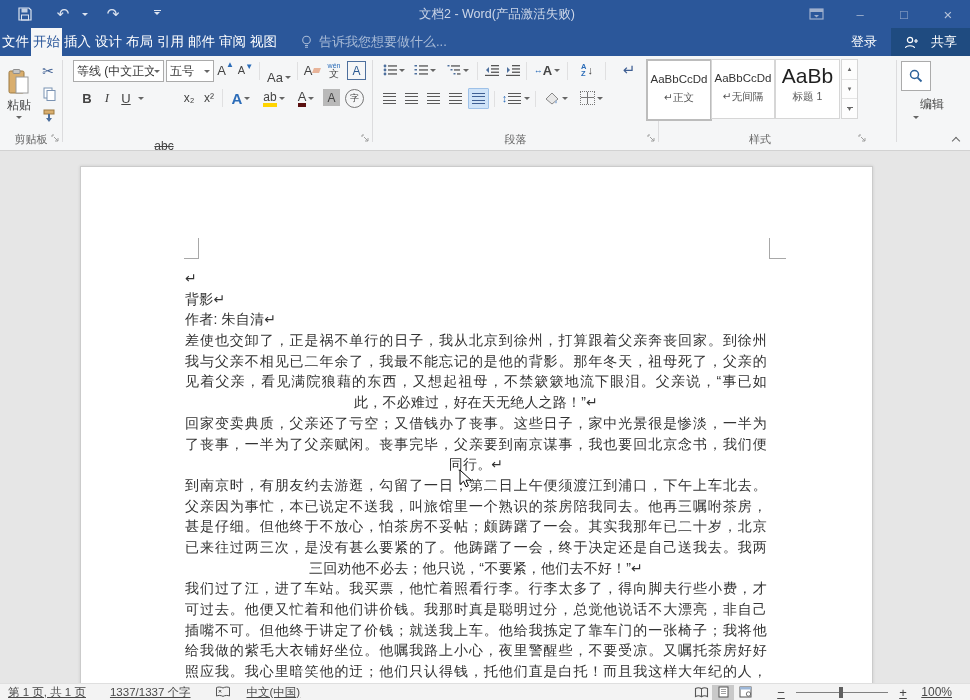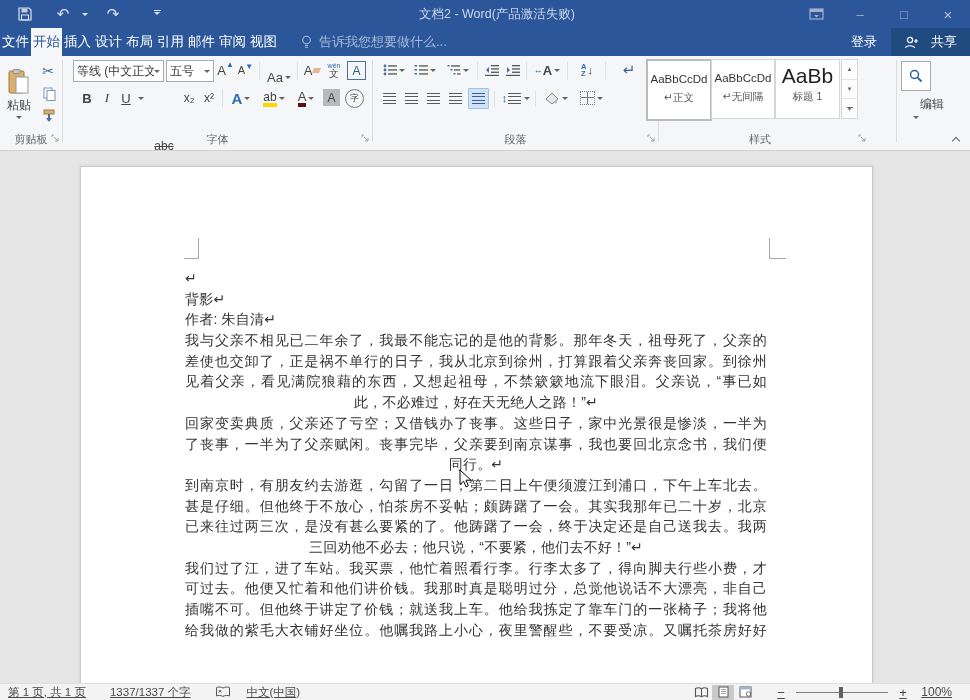--- a/index.html
+++ b/index.html
@@ -234,21 +234,20 @@
         <span style="display:inline-block;text-align:center;"><span>A</span><span style="display:block;height:4px;background:#5a1010;margin-top:-1px;"></span></span>
         <span class="tri" style="color:#666;"></span>
       </div>
       <div class="it" style="left:260px;top:33px;width:17px;height:17px;background:#b9b9b9;font-size:12px;">
           <span>A</span>
         </div>
       <div class="it" style="left:282px;top:33px;width:17px;height:17px;border:1px solid #777;border-radius:50%;font-size:9px;">
           <span>字</span>
         </div>
 
-      <div class="grplabel">字体</div>
       <div class="lau"><svg width="8" height="8">
             <path d="M1,3 V1 H3 M3,3 L7,7 M7,4 V7 H4" fill="none" stroke="#8a8a8a"></path>
           </svg></div>
     </div>
     <div class="gsep" style="left:372px;"></div>
 
     <div class="grp" style="left:373px;width:285px;">
       <div class="it" style="left:8px;top:4px;width:26px;height:20px;">
         <svg width="14" height="12">
             <circle cx="2" cy="2" r="1.4" fill="#4d6f9d"></circle>
@@ -415,35 +414,37 @@
   </div>
 
   <div class="docarea">
     <div class="page">
       <div class="cropL"></div>
       <div class="cropR"></div>
       <div class="textblock">
         <div class="ln la">↵</div>
         <div class="ln la">背影↵</div>
         <div class="ln la">作者: 朱自清↵</div>
+        <div class="ln lj">差使也交卸了，正是祸不单行的日子，我从北京到徐州，打算跟着父亲奔丧回家。到徐州</div>
         <div class="ln lj">我与父亲不相见已二年余了，我最不能忘记的是他的背影。那年冬天，祖母死了，父亲的</div>
-        <div class="ln lj">差使也交卸了，正是祸不单行的日子，我从北京到徐州，打算跟着父亲奔丧回家。到徐州</div>
         <div class="ln lj">见着父亲，看见满院狼藉的东西，又想起祖母，不禁簌簌地流下眼泪。父亲说，“事已如</div>
         <div class="ln lc">此，不必难过，好在天无绝人之路！”↵</div>
         <div class="ln lj">回家变卖典质，父亲还了亏空；又借钱办了丧事。这些日子，家中光景很是惨淡，一半为</div>
         <div class="ln lj">了丧事，一半为了父亲赋闲。丧事完毕，父亲要到南京谋事，我也要回北京念书，我们便</div>
         <div class="ln lc">同行。↵</div>
         <div class="ln lj">到南京时，有朋友约去游逛，勾留了一日；第二日上午便须渡江到浦口，下午上车北去。</div>
+        <div class="ln lj">父亲因为事忙，本已说定不送我，叫旅馆里一个熟识的茶房陪我同去。他再三嘱咐茶房，</div>
         <div class="ln lj">甚是仔细。但他终于不放心，怕茶房不妥帖；颇踌躇了一会。其实我那年已二十岁，北京</div>
         <div class="ln lj">已来往过两三次，是没有甚么要紧的了。他踌躇了一会，终于决定还是自己送我去。我两</div>
         <div class="ln lc">三回劝他不必去；他只说，“不要紧，他们去不好！”↵</div>
         <div class="ln lj">我们过了江，进了车站。我买票，他忙着照看行李。行李太多了，得向脚夫行些小费，才</div>
         <div class="ln lj">可过去。他便又忙着和他们讲价钱。我那时真是聪明过分，总觉他说话不大漂亮，非自己</div>
         <div class="ln lj">插嘴不可。但他终于讲定了价钱；就送我上车。他给我拣定了靠车门的一张椅子；我将他</div>
         <div class="ln lj">给我做的紫毛大衣铺好坐位。他嘱我路上小心，夜里警醒些，不要受凉。又嘱托茶房好好</div>
+        <div class="ln lj">照应我。我心里暗笑他的迂；他们只认得钱，托他们直是白托！而且我这样大年纪的人，</div>
       </div>
     </div>
     <div class="cursor">
       <svg width="13" height="19" viewBox="0 0 13 19">
           <path d="M1,1 L1,15.5 L4.6,12.2 L7,17.8 L9.4,16.7 L7,11.2 L12,11.2 Z" fill="#fff" stroke="#000" stroke-width="1"></path>
         </svg>
     </div>
   </div>
 
   <div class="statusbar">

